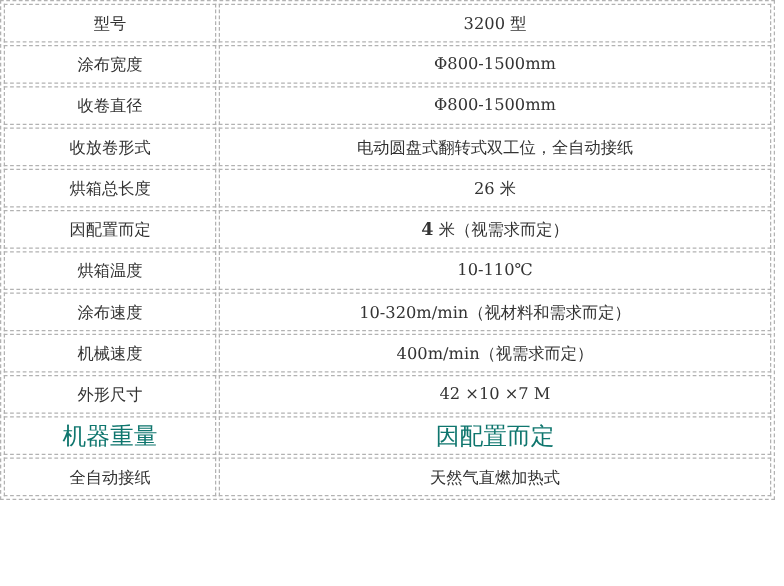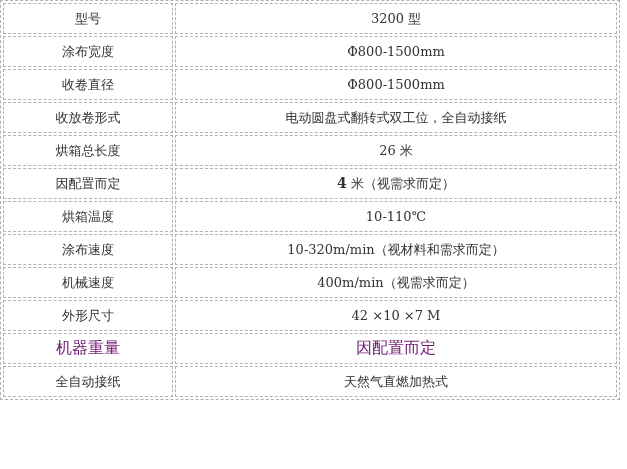--- a/index.html
+++ b/index.html
@@ -30,22 +30,22 @@
     padding: 0 4px;
     text-align: center;
     vertical-align: middle;
     overflow: hidden;
     white-space: nowrap;
   }
   td.label-cell {
     width: 160px;
   }
   tr.emphasis td {
-    font-size: 16px;
-    color: #701a75;
+    font-size: 19px;
+    color: #0f766e;
   }
   span.bold-part {
     font-weight: bold;
     font-size: 14px;
   }
 </style>
 </head>
 <body>
 
 <div class="page">

